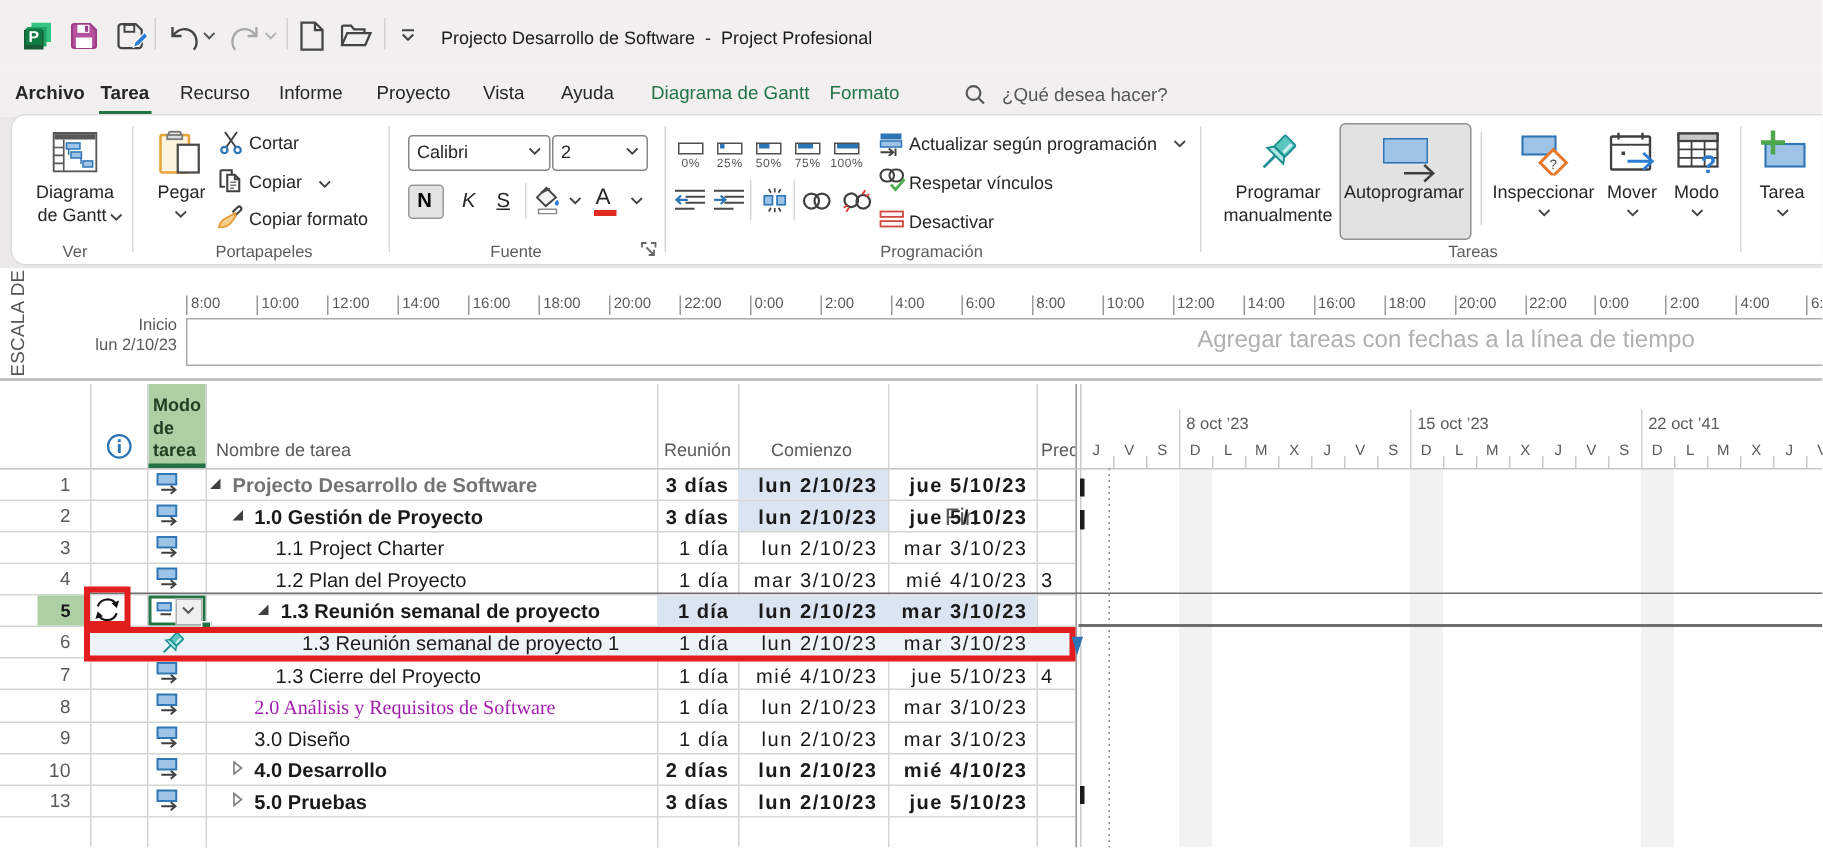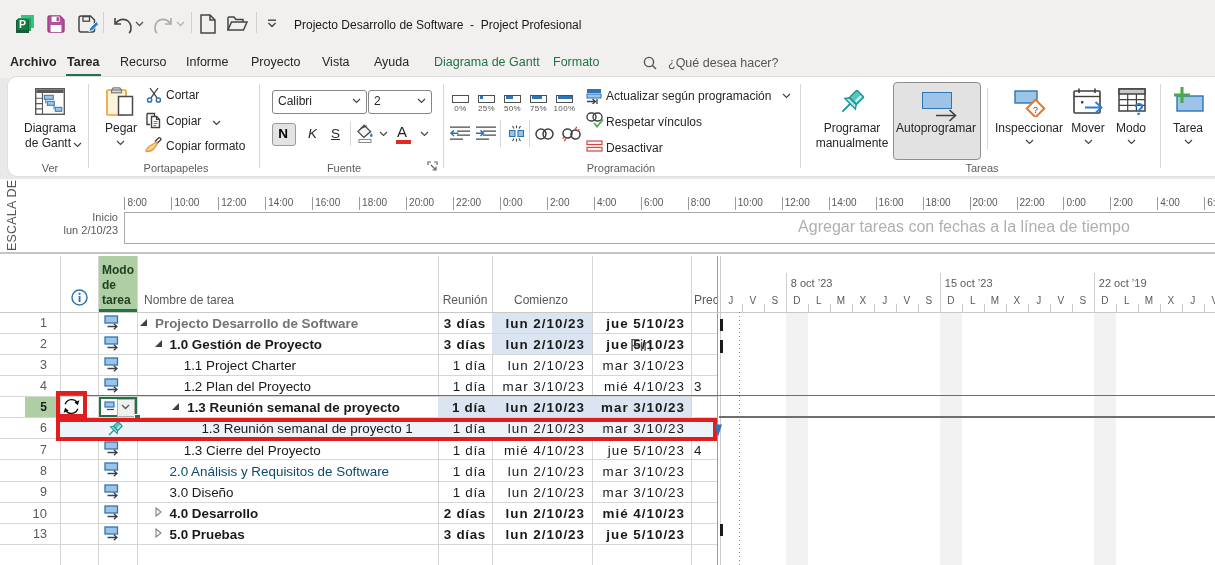--- a/index.html
+++ b/index.html
@@ -453,21 +453,21 @@
 <div class="tx" style="left:183.7px;top:442.5px;font-size:13.4px;color:#1a1a1a;font-weight:normal;">1.3 Cierre del Proyecto</div>
 <div class="tx" style="left:486px;top:442.5px;font-size:13.4px;color:#1a1a1a;font-weight:normal;letter-spacing:0.7px;transform:translateX(-100%);">1 día</div>
 <div class="tx" style="left:585px;top:442.5px;font-size:13.4px;color:#1a1a1a;font-weight:normal;letter-spacing:1px;transform:translateX(-100%);">mié 4/10/23</div>
 <div class="tx" style="left:685px;top:442.5px;font-size:13.4px;color:#1a1a1a;font-weight:normal;letter-spacing:1px;transform:translateX(-100%);">jue 5/10/23</div>
 <div class="tx" style="left:694px;top:442.5px;font-size:13.4px;color:#1a1a1a;">4</div>
 <div class="tx" style="left:47px;top:463.6px;font-size:12.5px;color:#595959;transform:translateX(-100%);">8</div>
 <svg class="a" style="left:104px;top:462.4px;" width="17" height="16" viewBox="0 0 17 16">
 <rect x="1" y="1" width="12.5" height="7" fill="#9dc3e6" stroke="#2e75b6" stroke-width="1.3"></rect>
 <path d="M3.5 11.5 H12.5 M9.8 8.8 L13 11.5 L9.8 14.2" fill="none" stroke="#404040" stroke-width="1.3"></path>
 </svg>
-<div class="tx" style="left:169.5px;top:463.6px;font-size:13.4px;color:#0c4a6e;font-weight:normal;">2.0 Análisis y Requisitos de Software</div>
+<div class="tx" style="left:169.5px;top:463.6px;font-size:13.4px;color:#a21caf;font-weight:normal;font-family:Liberation Serif, serif;">2.0 Análisis y Requisitos de Software</div>
 <div class="tx" style="left:486px;top:463.6px;font-size:13.4px;color:#1a1a1a;font-weight:normal;letter-spacing:0.7px;transform:translateX(-100%);">1 día</div>
 <div class="tx" style="left:585px;top:463.6px;font-size:13.4px;color:#1a1a1a;font-weight:normal;letter-spacing:1px;transform:translateX(-100%);">lun 2/10/23</div>
 <div class="tx" style="left:685px;top:463.6px;font-size:13.4px;color:#1a1a1a;font-weight:normal;letter-spacing:1px;transform:translateX(-100%);">mar 3/10/23</div>
 <div class="tx" style="left:47px;top:484.7px;font-size:12.5px;color:#595959;transform:translateX(-100%);">9</div>
 <svg class="a" style="left:104px;top:483.5px;" width="17" height="16" viewBox="0 0 17 16">
 <rect x="1" y="1" width="12.5" height="7" fill="#9dc3e6" stroke="#2e75b6" stroke-width="1.3"></rect>
 <path d="M3.5 11.5 H12.5 M9.8 8.8 L13 11.5 L9.8 14.2" fill="none" stroke="#404040" stroke-width="1.3"></path>
 </svg>
 <div class="tx" style="left:169.5px;top:484.7px;font-size:13.4px;color:#1a1a1a;font-weight:normal;">3.0 Diseño</div>
 <div class="tx" style="left:486px;top:484.7px;font-size:13.4px;color:#1a1a1a;font-weight:normal;letter-spacing:0.7px;transform:translateX(-100%);">1 día</div>
@@ -501,21 +501,21 @@
 <div class="a" style="left:719.5px;top:256.3px;width:1px;height:308.7px;background:#cccccc;"></div>
 <div class="a" style="left:785.8px;top:311.7px;width:22.00px;height:253.3px;background:#f2f2f2;"></div>
 <div class="a" style="left:939.8px;top:311.7px;width:22.00px;height:253.3px;background:#f2f2f2;"></div>
 <div class="a" style="left:1093.8px;top:311.7px;width:22.00px;height:253.3px;background:#f2f2f2;"></div>
 <div class="a" style="left:0;top:311.7px;width:1215px;height:1px;background:#c9c9c9;"></div>
 <div class="a" style="left:785.8px;top:273px;width:1px;height:38.7px;background:#cfcfcf;"></div>
 <div class="tx" style="left:790.8px;top:277px;font-size:11px;color:#595959;">8 oct ’23</div>
 <div class="a" style="left:939.8px;top:273px;width:1px;height:38.7px;background:#cfcfcf;"></div>
 <div class="tx" style="left:944.8px;top:277px;font-size:11px;color:#595959;">15 oct ’23</div>
 <div class="a" style="left:1093.8px;top:273px;width:1px;height:38.7px;background:#cfcfcf;"></div>
-<div class="tx" style="left:1098.8px;top:277px;font-size:11px;color:#595959;">22 oct ’19</div>
+<div class="tx" style="left:1098.8px;top:277px;font-size:11px;color:#595959;">22 oct ’41</div>
 <div class="tx" style="left:730.8px;top:294.5px;font-size:10px;color:#595959;transform:translateX(-50%);">J</div>
 <div class="a" style="left:741.8px;top:303.5px;width:1px;height:8px;background:#c9c9c9;"></div>
 <div class="tx" style="left:752.8px;top:294.5px;font-size:10px;color:#595959;transform:translateX(-50%);">V</div>
 <div class="a" style="left:763.8px;top:303.5px;width:1px;height:8px;background:#c9c9c9;"></div>
 <div class="tx" style="left:774.8px;top:294.5px;font-size:10px;color:#595959;transform:translateX(-50%);">S</div>
 <div class="tx" style="left:796.8px;top:294.5px;font-size:10px;color:#595959;transform:translateX(-50%);">D</div>
 <div class="a" style="left:807.8px;top:303.5px;width:1px;height:8px;background:#c9c9c9;"></div>
 <div class="tx" style="left:818.8px;top:294.5px;font-size:10px;color:#595959;transform:translateX(-50%);">L</div>
 <div class="a" style="left:829.8px;top:303.5px;width:1px;height:8px;background:#c9c9c9;"></div>
 <div class="tx" style="left:840.8px;top:294.5px;font-size:10px;color:#595959;transform:translateX(-50%);">M</div>

